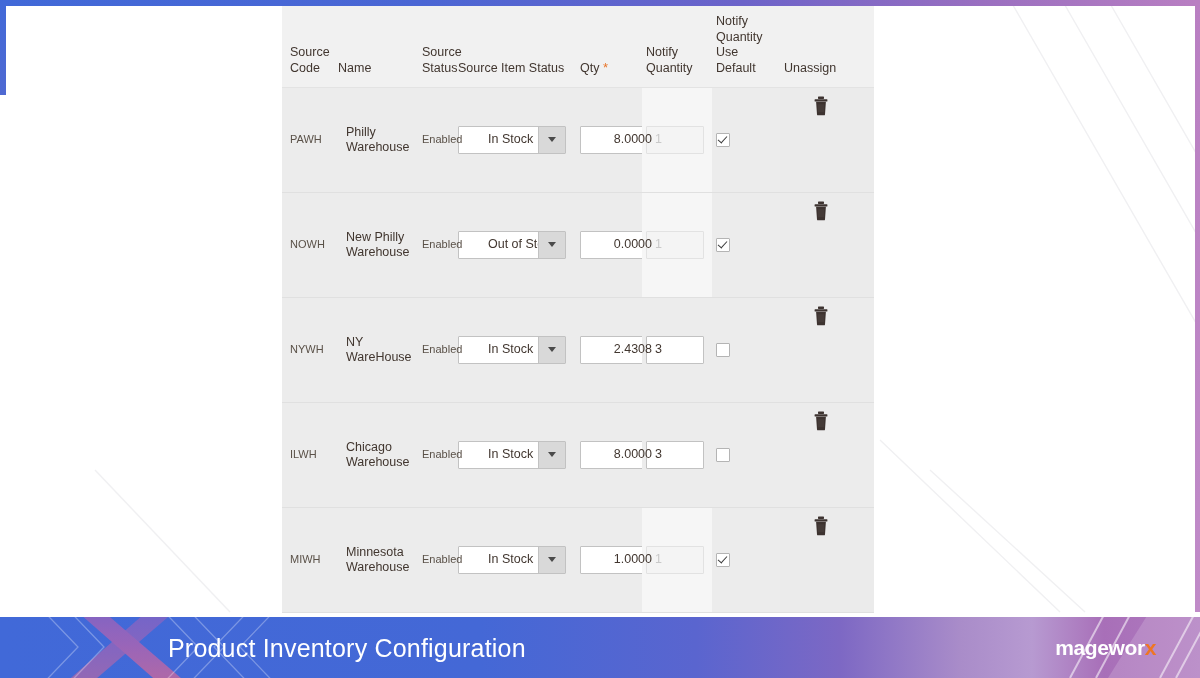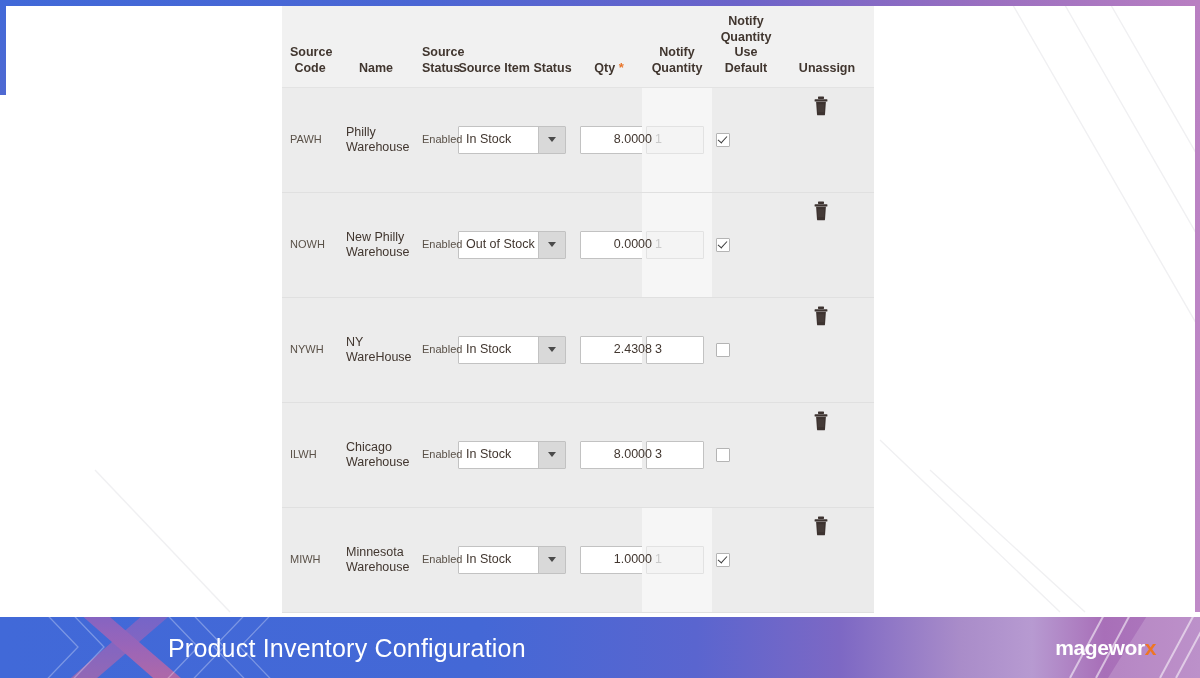--- a/index.html
+++ b/index.html
@@ -78,24 +78,24 @@
   table.inv col.c-name   { width: 84px; }
   table.inv col.c-sstat  { width: 36px; }
   table.inv col.c-istat  { width: 122px; }
   table.inv col.c-qty    { width: 66px; }
   table.inv col.c-nqty   { width: 70px; }
   table.inv col.c-ndef   { width: 68px; }
   table.inv col.c-unas   { width: 94px; }
 
   table.inv thead th {
     background: #f1f1f1;
-    font-weight: 700;
+    font-weight: 400;
     font-size: 12.5px;
     color: #41362f;
-    text-align: center;
+    text-align: left;
     vertical-align: bottom;
     padding: 8px 4px 10px 4px;
     height: 62px;
     box-sizing: border-box;
     line-height: 1.25;
     border-bottom: 1px solid #e3e3e3;
   }
   table.inv thead th.first { padding-left: 8px; }
 
   th .req { color: #e8752a; font-size: 13px; }
@@ -132,20 +132,21 @@
   }
   .sel .sel-txt {
     flex: 1;
     display: flex;
     align-items: center;
     padding-left: 7px;
     font-size: 12.5px;
     color: #41362f;
     white-space: nowrap;
     overflow: hidden;
+    margin-left: 22px;
   }
   .sel .sel-btn {
     width: 26px;
     background: #d9d9d9;
     border-left: 1px solid #c2c2c2;
     display: flex;
     align-items: center;
     justify-content: center;
   }
   .sel .caret {

